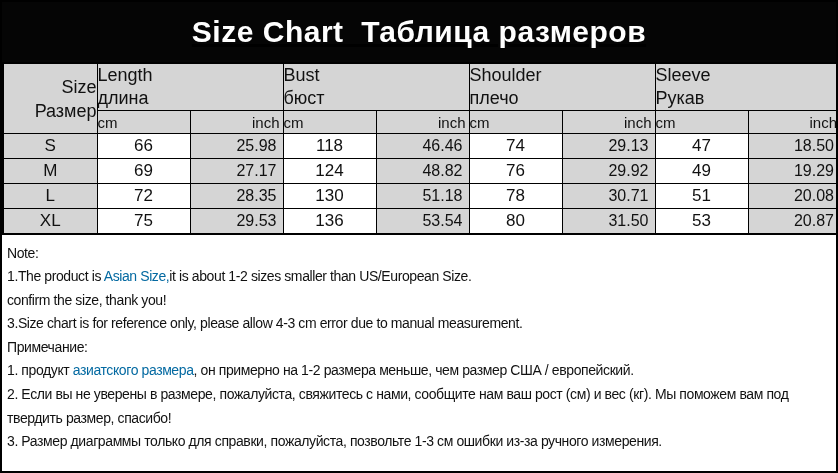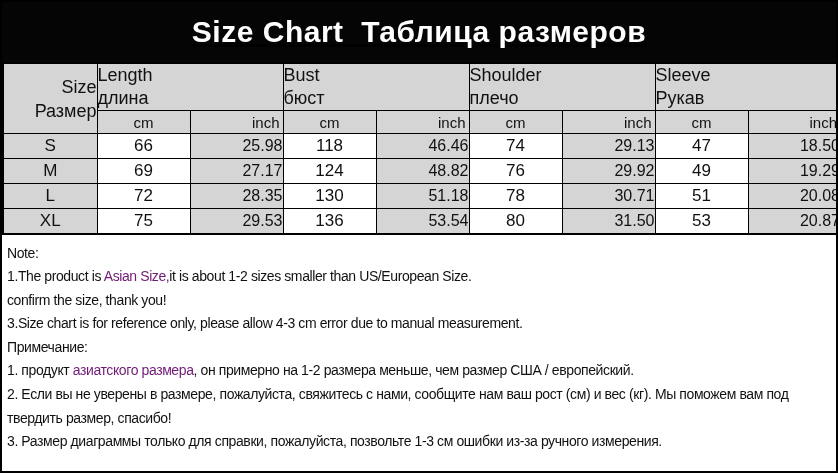--- a/index.html
+++ b/index.html
@@ -55,56 +55,57 @@
     background: #d5d5d5;
     font-size: 18px;
     line-height: 23px;
     height: 47px;
     vertical-align: middle;
   }
   .unit-row td { height: 23px; font-size: 15px; }
   .unit-cm {
     background: #d5d5d5;
     color: #2a5caa;
-    text-align: center;
+    text-align: left;
   }
   .unit-inch {
     background: #d5d5d5;
     color: #ed7d31;
     text-align: right;
     padding-right: 3px;
   }
   tbody td { height: 25px; font-size: 17px; }
   .size-cell {
     background: #d5d5d5;
     text-align: center;
   }
   .cm-cell {
     background: #ffffff;
     text-align: center;
   }
   .inch-cell {
     background: #d5d5d5;
     text-align: right;
+    padding-right: 6px;
     font-size: 16px;
   }
 
   
   .notes {
     padding: 7px 4px 0 5px;
   }
   .note-line {
     font-size: 14px;
     letter-spacing: -0.4px;
     line-height: 23.6px;
     color: #111111;
     white-space: nowrap;
     overflow: hidden;
   }
-  .note-line .red { color: #701a75; }
+  .note-line .red { color: #0369a1; }
 </style>
 </head>
 <body>
 
 <div class="page">
 
   <div class="title-bar">
     <span class="title-text">Size Chart  Таблица размеров</span>
   </div>
 

